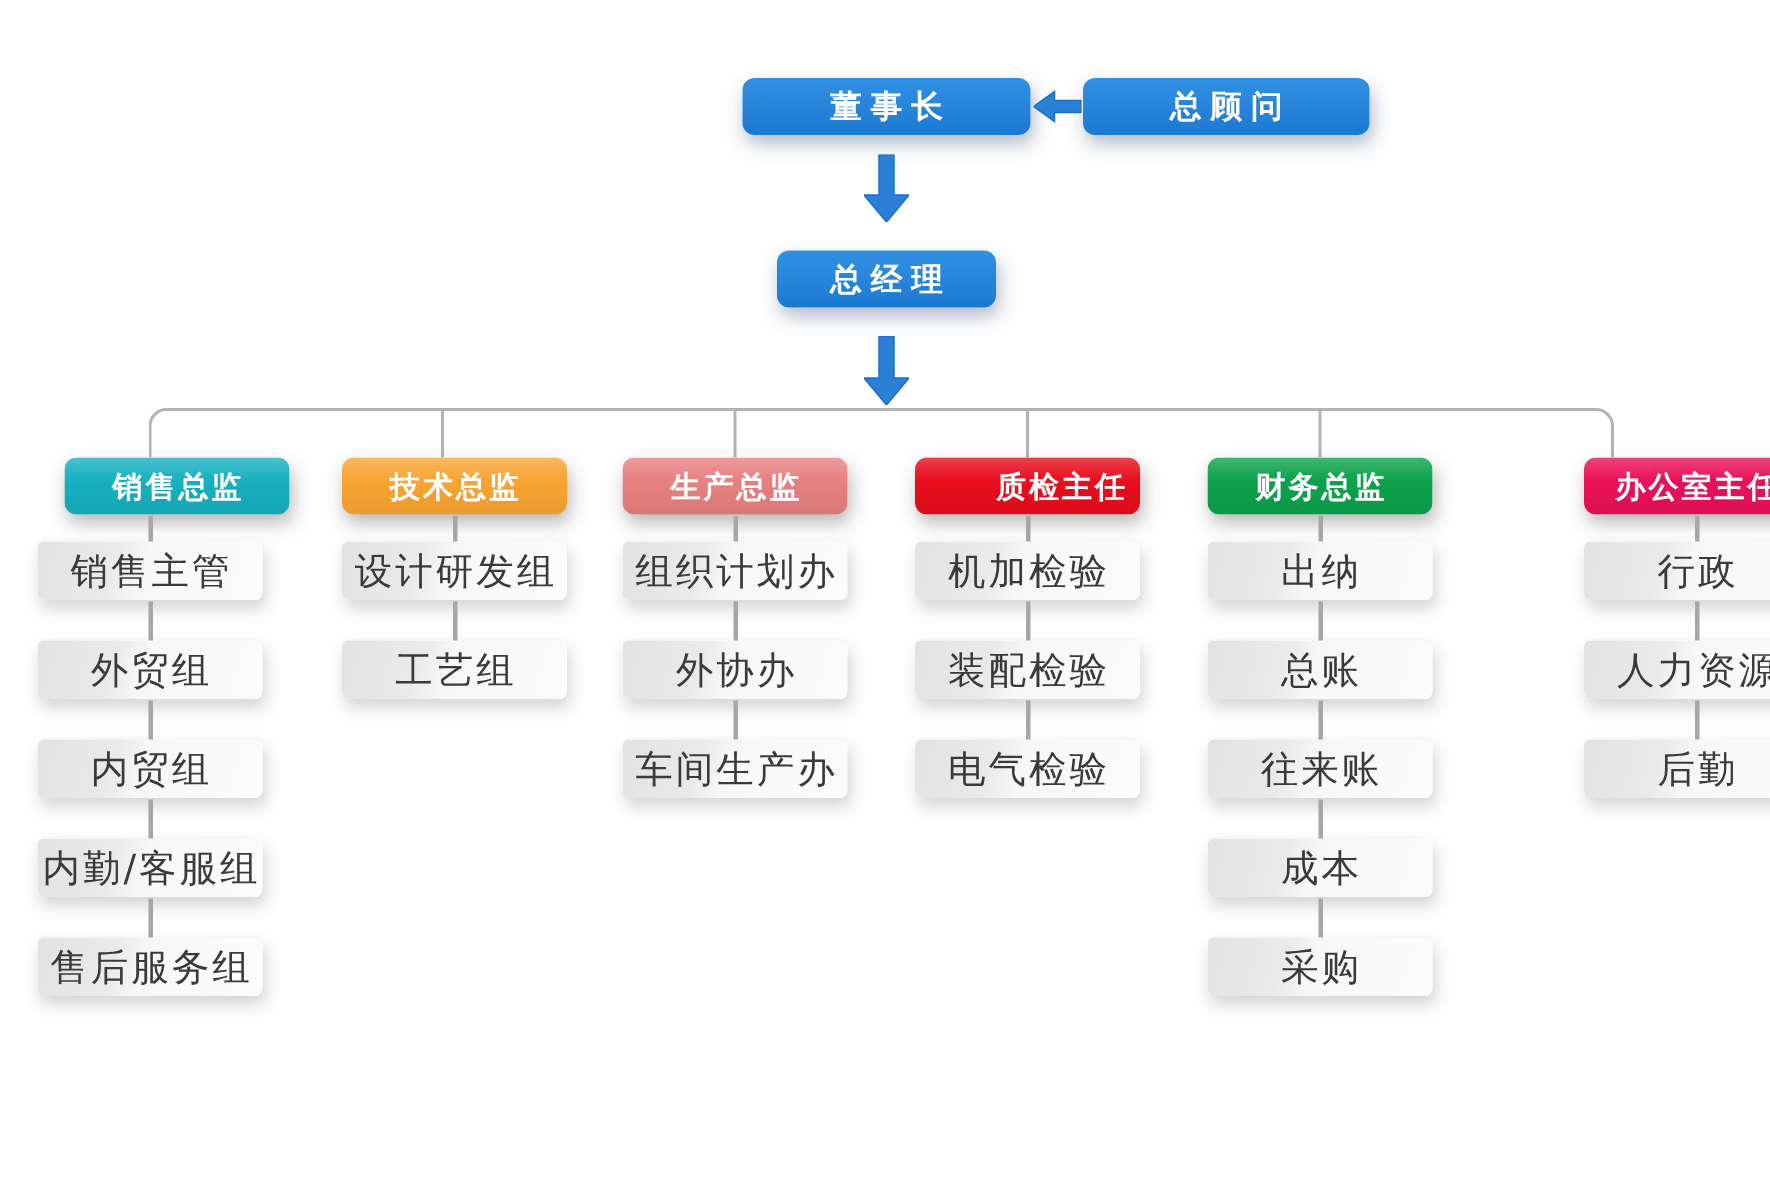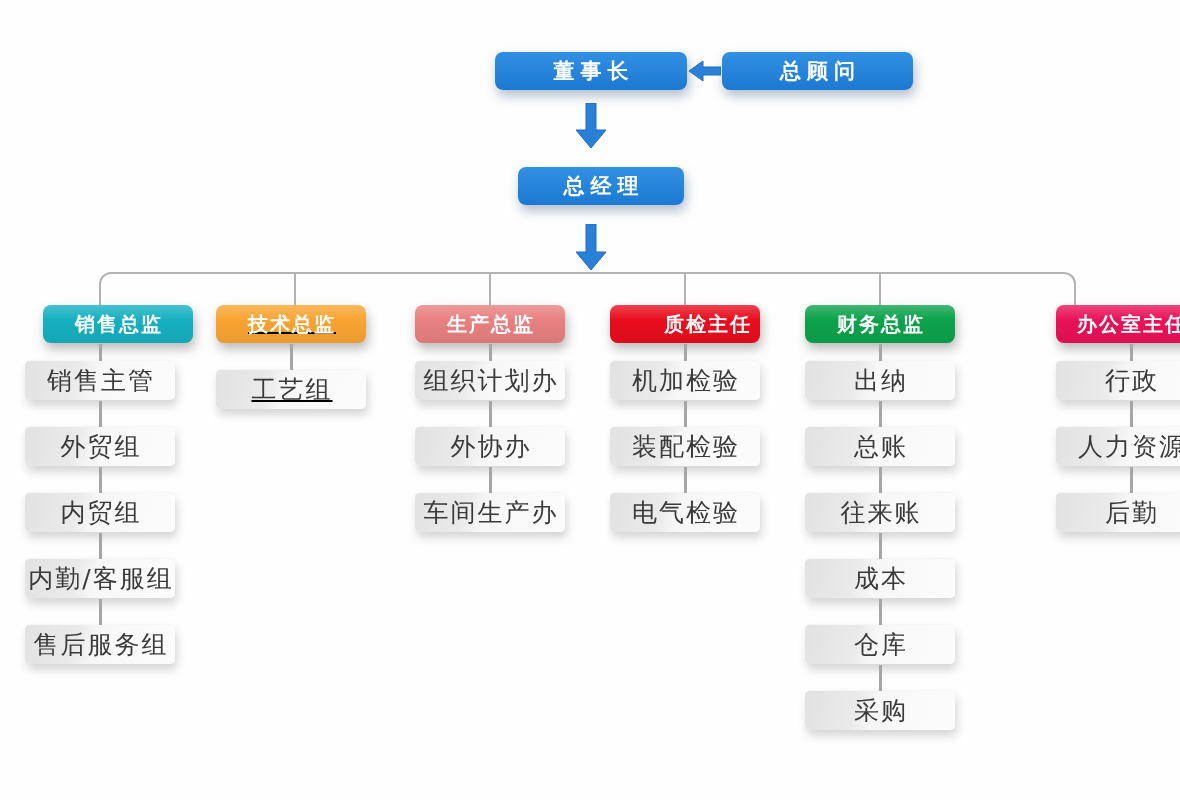--- a/index.html
+++ b/index.html
@@ -101,21 +101,21 @@
       <polygon points="0,12 14,2 14,8 32,8 32,16 14,16 14,22" fill="#2a80d6" stroke="#1f6fc2" stroke-width="1"></polygon>
     </svg>
   </div>
 
   <div class="arrow" style="left:576px;top:103px;">
     <svg width="30" height="45" viewBox="0 0 30 45">
       <polygon points="10,0 20,0 20,27 30,27 15,45 0,27 10,27" fill="#2a80d6" stroke="#1f6fc2" stroke-width="1"></polygon>
     </svg>
   </div>
 
-  <div class="blue-node" style="left:518px;top:167px;width:166px;">总经理</div>
+  <div class="blue-node" style="left:518px;top:167px;width:146px;">总经理</div>
 
   <div class="arrow" style="left:576px;top:224px;">
     <svg width="30" height="46" viewBox="0 0 30 46">
       <polygon points="10,0 20,0 20,28 30,28 15,46 0,28 10,28" fill="#2a80d6" stroke="#1f6fc2" stroke-width="1"></polygon>
     </svg>
   </div>
 
   <div class="bus"></div>
 
   <div class="drop" style="left: 294px;"></div>
@@ -125,22 +125,23 @@
     <div id="columns-layer">
   <div class="column" style="left: 25px;">
     <div class="dept-header" style="background-color: rgb(22, 176, 192); margin-left: 36px;">销售总监</div>
   <div class="child first">销售主管</div>
         <div class="child">外贸组</div>
         <div class="child">内贸组</div>
         <div class="child">内勤/客服组</div>
         <div class="child">售后服务组</div>
       </div>
 
-  <div class="column" style="left: 216px; text-decoration: underline;">
+  <div class="column" style="left: 228px;">
     <div class="dept-header" style="background-color: rgb(249, 164, 50);">技术总监</div>
+  <div class="child first">设计研发组</div>
         <div class="child">工艺组</div>
       </div>
 
   <div class="column" style="left: 415px;">
     <div class="dept-header" style="background-color: rgb(232, 128, 128);">生产总监</div>
   <div class="child first">组织计划办</div>
         <div class="child">外协办</div>
         <div class="child">车间生产办</div>
       </div>
 
@@ -150,21 +151,20 @@
         <div class="child">装配检验</div>
         <div class="child">电气检验</div>
       </div>
 
   <div class="column" style="left: 805px;">
     <div class="dept-header" style="background-color: rgb(12, 162, 75);">财务总监</div>
   <div class="child first">出纳</div>
         <div class="child">总账</div>
         <div class="child">往来账</div>
         <div class="child">成本</div>
-        <div class="child">仓库</div>
         <div class="child">采购</div>
       </div>
 
   <div class="column" style="left: 1056px;">
     <div class="dept-header" style="background-color: rgb(233, 17, 88);">办公室主任</div>
   <div class="child first">行政</div>
         <div class="child">人力资源</div>
         <div class="child">后勤</div>
       </div>
 </div>

